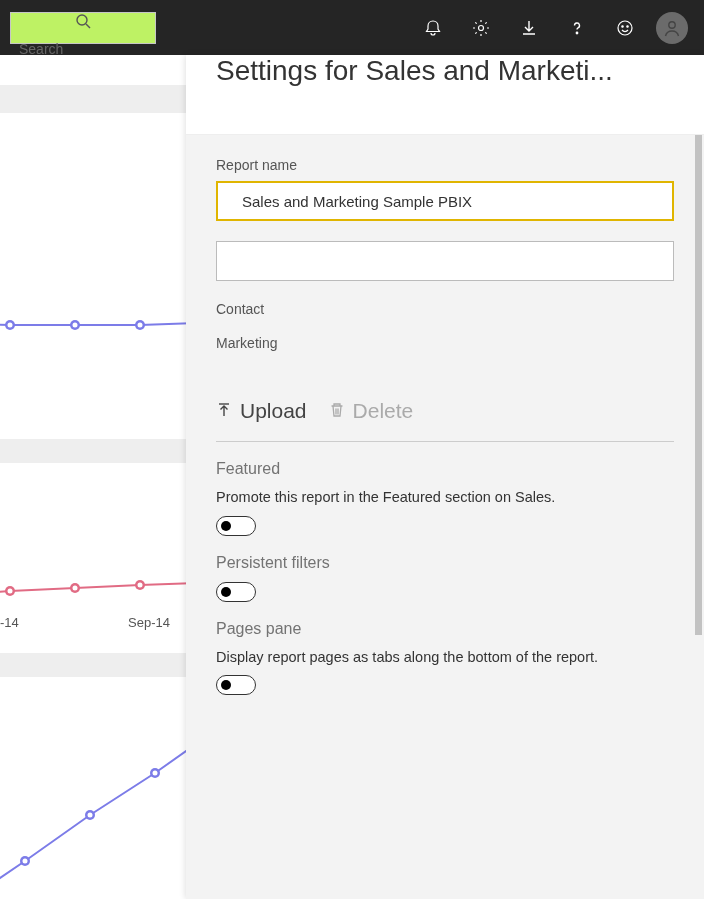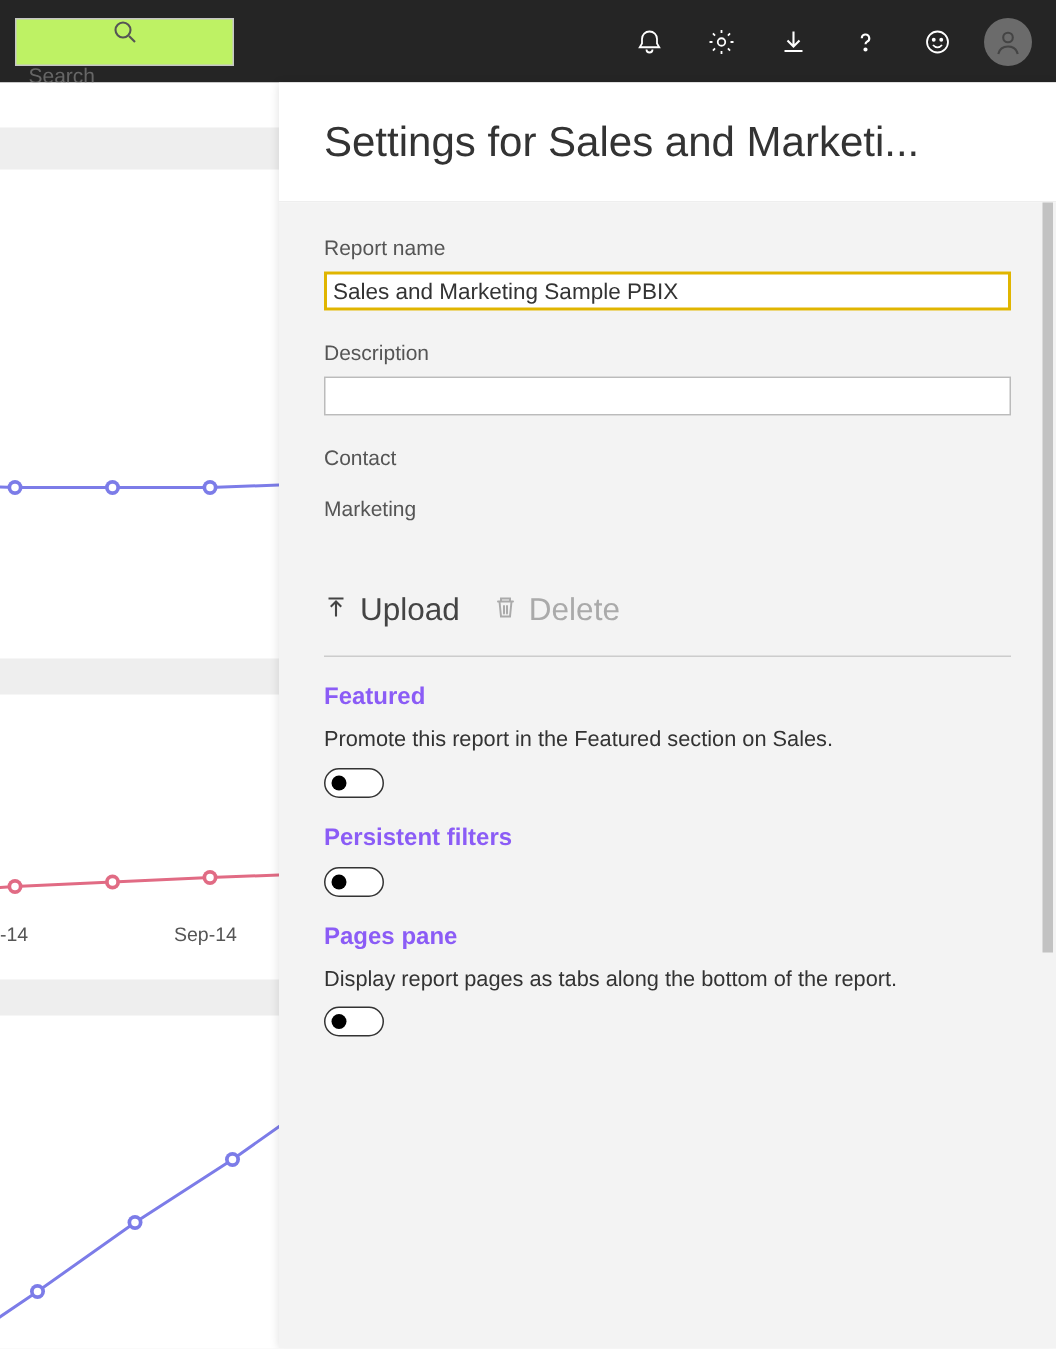--- a/index.html
+++ b/index.html
@@ -36,49 +36,49 @@
   .bg-chart { position: absolute; left: 0; }
   .bg-axis-label { font-size: 13px; color: #555; position: absolute; }
 
   
   .panel {
     position: absolute; top: 55px; right: 0; width: 518px; bottom: 0;
     background: #fff; box-shadow: -1px 0 6px rgba(0,0,0,0.12);
     display: flex; flex-direction: column;
   }
   .panel-titlebar {
-    height: 80px; display: flex; align-items: center; padding: 0 30px 0 30px;
+    height: 80px; display: flex; padding: 0 30px 0 30px;
     border-bottom: 1px solid #eee;
     overflow: hidden;
   }
   .panel-title {
     font-size: 28px; font-weight: 300; color: #333; white-space: nowrap;
     overflow: hidden; text-overflow: ellipsis; width: 100%;
   }
   .panel-body {
     flex: 1; overflow-y: auto; background: #f3f3f3; padding: 22px 30px 30px 30px;
   }
   .panel-scroll-track {
     position: absolute; top: 80px; right: 0; width: 10px; height: 520px;
   }
   .panel-scroll-thumb {
     position: absolute; top: 0; right: 2px; width: 7px; height: 500px;
     background: #c2c2c2; border-radius: 0;
   }
 
   .field-label { font-size: 14px; color: #555; margin-bottom: 8px; }
   .text-input {
-    width: 100%; height: 26px; background: #fff; border: 1px solid #bbb;
-    padding: 0 4px; font-size: 15px; color: #333; outline: none;
+    width: 100%; height: 40px; background: #fff; border: 1px solid #bbb;
+    padding: 0 24px; font-size: 15px; color: #333; outline: none;
     margin-bottom: 20px;
   }
   .text-input::placeholder { color: #888; }
   .text-input.highlight { border: 2px solid #e0b500; }
 
-  .section-heading { font-size: 16px; font-weight: 700; color: #8b5cf6; margin: 18px 0 10px; }
+  .section-heading { font-size: 16px; font-weight: 400; color: #737373; margin: 18px 0 10px; }
   .section-desc { font-size: 14.5px; color: #333; margin-bottom: 8px; line-height: 1.35; }
 
   .snapshot-row { display: flex; align-items: center; gap: 22px; margin: 10px 0 18px; }
   .snapshot-action { display: flex; align-items: center; gap: 8px; font-size: 21px; color: #444; cursor: pointer; margin-top: 38px; }
   .snapshot-action.disabled { color: #aaa; cursor: default; align-items: center; }
   hr.divider { border: none; border-top: 1px solid #ccc; margin: 2px 0 10px; }
 
   .toggle {
     width: 40px; height: 20px; border: 1px solid #333; border-radius: 10px;
     background: #fff; position: relative; cursor: pointer; margin-bottom: 16px;
@@ -160,21 +160,21 @@
   <svg class="bg-chart" style="top:480px;left:0" width="190" height="120">
     <polyline points="-20,58 10,56 75,53 140,50 195,48" stroke="#e16b84" stroke-width="2" fill="none"></polyline>
     <circle cx="10" cy="56" r="5" fill="#e16b84"></circle>
       <circle cx="10" cy="56" r="2.5" fill="#fff"></circle>
     <circle cx="75" cy="53" r="5" fill="#e16b84"></circle>
       <circle cx="75" cy="53" r="2.5" fill="#fff"></circle>
     <circle cx="140" cy="50" r="5" fill="#e16b84"></circle>
       <circle cx="140" cy="50" r="2.5" fill="#fff"></circle>
   </svg>
   <span class="bg-axis-label" style="top:560px;left:0">-14</span>
-  <span class="bg-axis-label" style="top:560px;left:116px">Sep-14</span>
+  <span class="bg-axis-label" style="top:560px;left:128px">Sep-14</span>
 
   <div class="bg-grayband" style="top:598px;height:24px"></div>
 
   <svg class="bg-chart" style="top:640px;left:0" width="190" height="210">
     <polyline points="-40,210 25,166 90,120 155,78 220,32" stroke="#7c7ce8" stroke-width="2" fill="none"></polyline>
     <circle cx="25" cy="166" r="5" fill="#7c7ce8"></circle>
       <circle cx="25" cy="166" r="2.5" fill="#fff"></circle>
     <circle cx="90" cy="120" r="5" fill="#7c7ce8"></circle>
       <circle cx="90" cy="120" r="2.5" fill="#fff"></circle>
     <circle cx="155" cy="78" r="5" fill="#7c7ce8"></circle>
@@ -185,21 +185,20 @@
 <div class="panel">
   <div class="panel-titlebar">
     <div class="panel-title">Settings for Sales and Marketi...</div>
   </div>
 
   <div class="panel-body">
 
     <div class="field-label">Report name</div>
     <input class="text-input highlight" type="text" value="Sales and Marketing Sample PBIX" style="">
 
-    <div class="field-label">Description</div>
     <input class="text-input" type="text" value="" style="">
 
     <div class="field-label">Contact</div>
 
     <div style="height:10px"></div>
     <div class="field-label">Marketing</div>
     <div class="snapshot-row">
       <div class="snapshot-action">
         <span>
           <svg width="16" height="16" viewBox="0 0 16 16" fill="none" stroke="#444" stroke-width="1.4">

